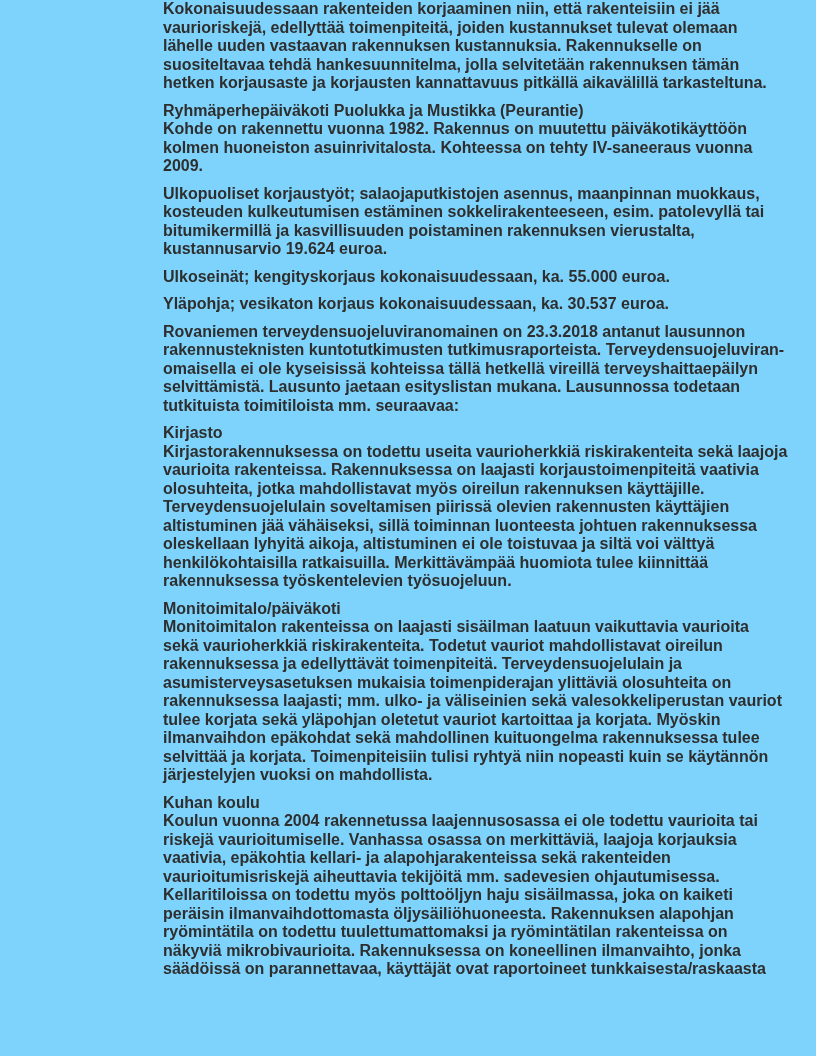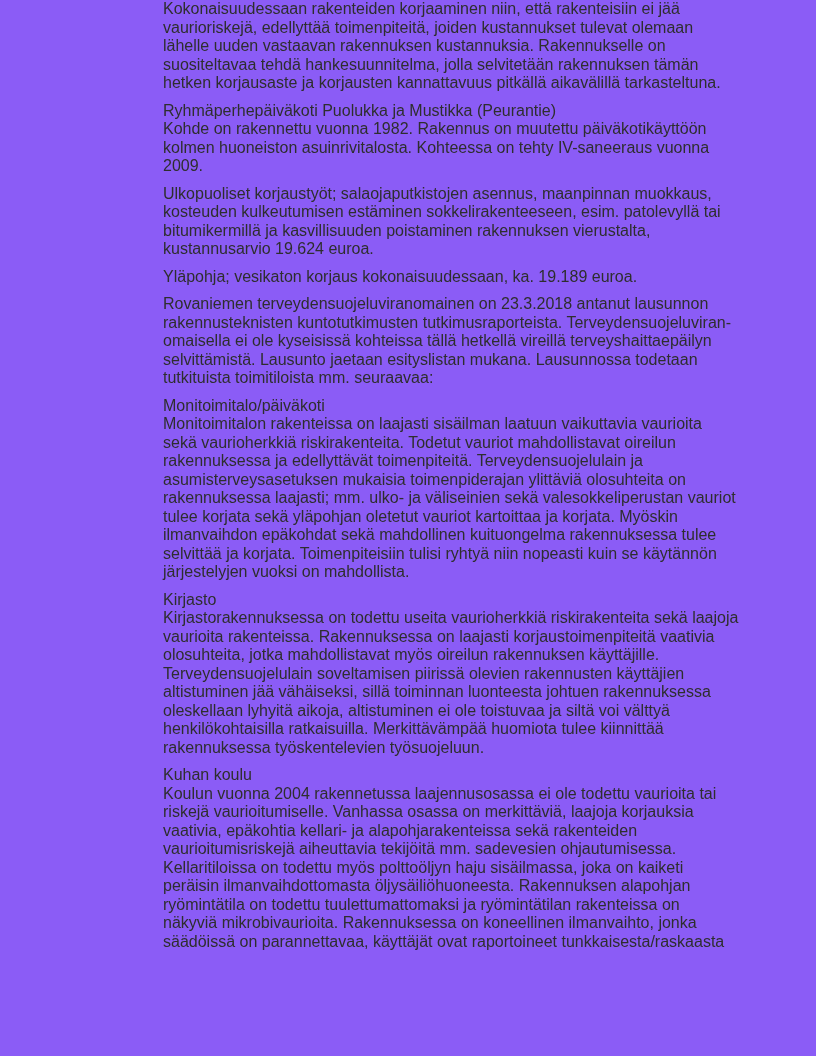--- a/index.html
+++ b/index.html
@@ -7,21 +7,22 @@
     padding: 0;
     width: 816px;
     height: 1056px;
     background: #ffffff;
     overflow: hidden;
   }
   .page {
     position: relative;
     width: 816px;
     height: 1056px;
-    background: #8b5cf6;
+    background: #7dd3fc;
+    font-weight: bold;
   }
   .content {
     position: absolute;
     left: 163px;
     top: 0px;
     width: 640px;
   }
   .sec { margin: 0; padding: 0; }
   .sec + .sec { margin-top: 9px; }
   .t {
@@ -56,56 +57,59 @@
 2009.</div>
     </section>
 
     <section class="sec">
       <div class="t">Ulkopuoliset korjaustyöt; salaojaputkistojen asennus, maanpinnan muokkaus,
 kosteuden kulkeutumisen estäminen sokkelirakenteeseen, esim. patolevyllä tai
 bitumikermillä ja kasvillisuuden poistaminen rakennuksen vierustalta,
 kustannusarvio 19.624 euroa.</div>
     </section>
 
+    <section class="sec">
+      <div class="t">Ulkoseinät; kengityskorjaus kokonaisuudessaan, ka. 55.000 euroa.</div>
+    </section>
 
     <section class="sec">
-      <div class="t">Yläpohja; vesikaton korjaus kokonaisuudessaan, ka. 19.189 euroa.</div>
+      <div class="t">Yläpohja; vesikaton korjaus kokonaisuudessaan, ka. 30.537 euroa.</div>
     </section>
 
     <section class="sec">
       <div class="t">Rovaniemen terveydensuojeluviranomainen on 23.3.2018 antanut lausunnon
 rakennusteknisten kuntotutkimusten tutkimusraporteista. Terveydensuojeluviran-
 omaisella ei ole kyseisissä kohteissa tällä hetkellä vireillä terveyshaittaepäilyn
 selvittämistä. Lausunto jaetaan esityslistan mukana. Lausunnossa todetaan
 tutkituista toimitiloista mm. seuraavaa:</div>
+    </section>
+
+    <section class="sec">
+      <div class="t">Kirjasto</div>
+      <div class="t">Kirjastorakennuksessa on todettu useita vaurioherkkiä riskirakenteita sekä laajoja
+vaurioita rakenteissa. Rakennuksessa on laajasti korjaustoimenpiteitä vaativia
+olosuhteita, jotka mahdollistavat myös oireilun rakennuksen käyttäjille.
+Terveydensuojelulain soveltamisen piirissä olevien rakennusten käyttäjien
+altistuminen jää vähäiseksi, sillä toiminnan luonteesta johtuen rakennuksessa
+oleskellaan lyhyitä aikoja, altistuminen ei ole toistuvaa ja siltä voi välttyä
+henkilökohtaisilla ratkaisuilla. Merkittävämpää huomiota tulee kiinnittää
+rakennuksessa työskentelevien työsuojeluun.</div>
     </section>
 
     <section class="sec">
       <div class="t">Monitoimitalo/päiväkoti</div>
       <div class="t">Monitoimitalon rakenteissa on laajasti sisäilman laatuun vaikuttavia vaurioita
 sekä vaurioherkkiä riskirakenteita. Todetut vauriot mahdollistavat oireilun
 rakennuksessa ja edellyttävät toimenpiteitä. Terveydensuojelulain ja
 asumisterveysasetuksen mukaisia toimenpiderajan ylittäviä olosuhteita on
 rakennuksessa laajasti; mm. ulko- ja väliseinien sekä valesokkeliperustan vauriot
 tulee korjata sekä yläpohjan oletetut vauriot kartoittaa ja korjata. Myöskin
 ilmanvaihdon epäkohdat sekä mahdollinen kuituongelma rakennuksessa tulee
 selvittää ja korjata. Toimenpiteisiin tulisi ryhtyä niin nopeasti kuin se käytännön
 järjestelyjen vuoksi on mahdollista.</div>
-    </section>
-
-    <section class="sec">
-      <div class="t">Kirjasto</div>
-      <div class="t">Kirjastorakennuksessa on todettu useita vaurioherkkiä riskirakenteita sekä laajoja
-vaurioita rakenteissa. Rakennuksessa on laajasti korjaustoimenpiteitä vaativia
-olosuhteita, jotka mahdollistavat myös oireilun rakennuksen käyttäjille.
-Terveydensuojelulain soveltamisen piirissä olevien rakennusten käyttäjien
-altistuminen jää vähäiseksi, sillä toiminnan luonteesta johtuen rakennuksessa
-oleskellaan lyhyitä aikoja, altistuminen ei ole toistuvaa ja siltä voi välttyä
-henkilökohtaisilla ratkaisuilla. Merkittävämpää huomiota tulee kiinnittää
-rakennuksessa työskentelevien työsuojeluun.</div>
     </section>
 
     <section class="sec">
       <div class="t">Kuhan koulu</div>
       <div class="t">Koulun vuonna 2004 rakennetussa laajennusosassa ei ole todettu vaurioita tai
 riskejä vaurioitumiselle. Vanhassa osassa on merkittäviä, laajoja korjauksia
 vaativia, epäkohtia kellari- ja alapohjarakenteissa sekä rakenteiden
 vaurioitumisriskejä aiheuttavia tekijöitä mm. sadevesien ohjautumisessa.
 Kellaritiloissa on todettu myös polttoöljyn haju sisäilmassa, joka on kaiketi
 peräisin ilmanvaihdottomasta öljysäiliöhuoneesta. Rakennuksen alapohjan

